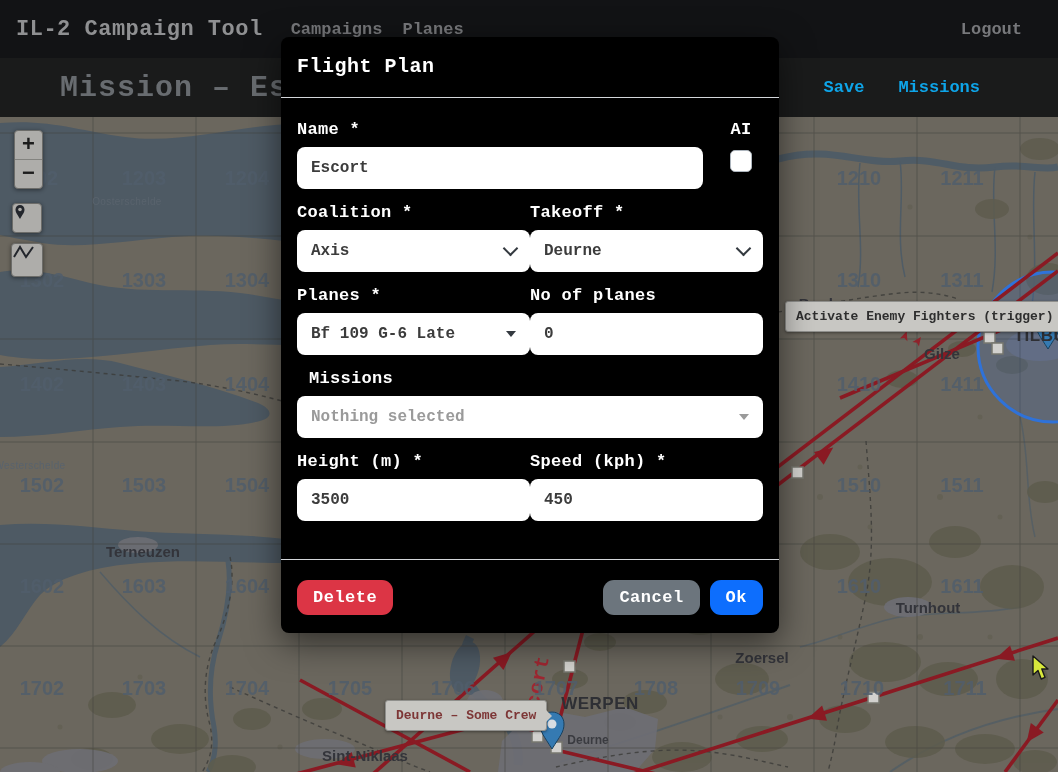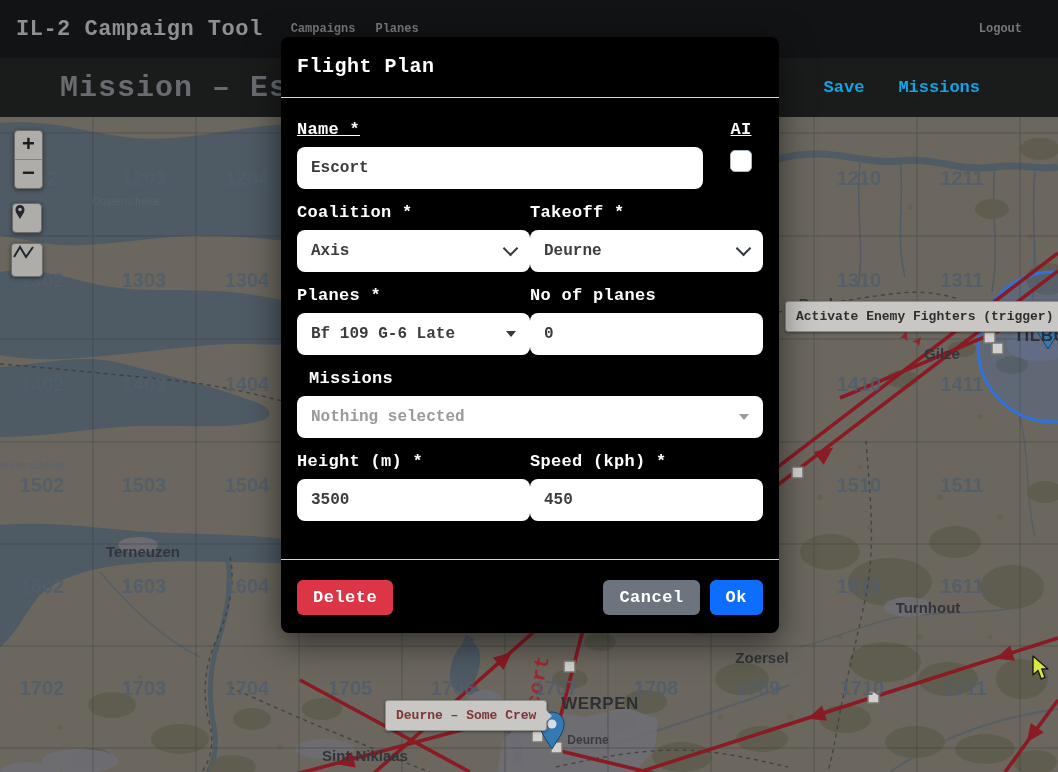--- a/index.html
+++ b/index.html
@@ -3,21 +3,21 @@
 <meta charset="utf-8">
 <style>
   html,body{margin:0;padding:0;}
   body{width:1058px;height:772px;overflow:hidden;position:relative;background:#19191a;
        font-family:"Liberation Mono",monospace;-webkit-font-smoothing:antialiased;}
 
   
   .navbar{position:absolute;top:0;left:0;right:0;height:58px;background:#121315;
           display:flex;align-items:center;padding:0 16px;z-index:20;}
   .brand{color:#8f9092;font-size:22px;font-weight:700;letter-spacing:.5px;margin-right:28px;cursor:pointer;}
-  .nav-link{color:#77787b;font-size:12px;font-weight:700;margin-right:20px;cursor:pointer;}
+  .nav-link{color:#77787b;font-size:17px;font-weight:700;margin-right:20px;cursor:pointer;}
   .nav-right{margin-left:auto;}
 
   
   .mission-header{position:absolute;top:58px;left:0;right:0;height:59px;background:#1a1b1b;
           display:flex;align-items:center;padding:0 78px 0 60px;z-index:15;}
   .mission-title{color:#686c70;font-size:30px;font-weight:700;letter-spacing:1px;white-space:nowrap;}
   .header-actions{margin-left:auto;display:flex;gap:34px;}
   .header-action{color:#0ea5e9;font-size:17px;font-weight:700;cursor:pointer;}
 
   
@@ -64,28 +64,28 @@
   .tinput,.select{box-sizing:border-box;width:100%;height:42px;border:none;border-radius:8px;
          background:#fff;color:#3c3c3c;font:700 16px "Liberation Mono",monospace;padding:0 14px;}
   .tinput{outline:none;}
   .select{display:flex;align-items:center;justify-content:space-between;cursor:pointer;}
   .chev{width:9px;height:9px;border-right:2px solid #343a40;border-bottom:2px solid #343a40;
         transform:rotate(45deg);margin-top:-5px;flex:none;}
   .caret{width:0;height:0;border-left:5px solid transparent;border-right:5px solid transparent;
         border-top:6px solid #343a40;flex:none;}
   .caret.muted{border-top-color:#9a9a9a;}
   .placeholder{color:#9a9a9a;overflow:hidden;text-overflow:ellipsis;white-space:nowrap;font-family:Liberation Mono, monospace;}
-  .name-row{display:flex;gap:16px;text-decoration:underline;}
+  .name-row{display:flex;gap:16px;}
   .name-col{flex:1;}
   .ai-col{width:44px;flex:none;text-align:center;}
   .checkbox{width:20px;height:20px;border-radius:5px;background:#fff;border:1px solid #adb5bd;
         margin:11px auto 0;cursor:pointer;}
   .payload-label{margin-left:12px;}
   .modal-footer{padding:20px 16px 18px;border-top:1px solid #d3d6da;display:flex;align-items:center;gap:10px;}
-  .btn{border:none;border-radius:6px;padding:8px 16px;font:700 17px "Liberation Mono",monospace;
+  .btn{border:none;border-radius:11px;padding:8px 16px;font:700 17px "Liberation Mono",monospace;
        color:#fff;cursor:pointer;letter-spacing:.5px;}
   .btn-danger{background:#dc3545;}
   .btn-secondary{background:#6c757d;margin-left:auto;}
   .btn-primary{background:#0d6efd;}
 </style>
 </head>
 <body>
 
 <nav class="navbar">
   <span class="brand">IL-2 Campaign Tool</span>

